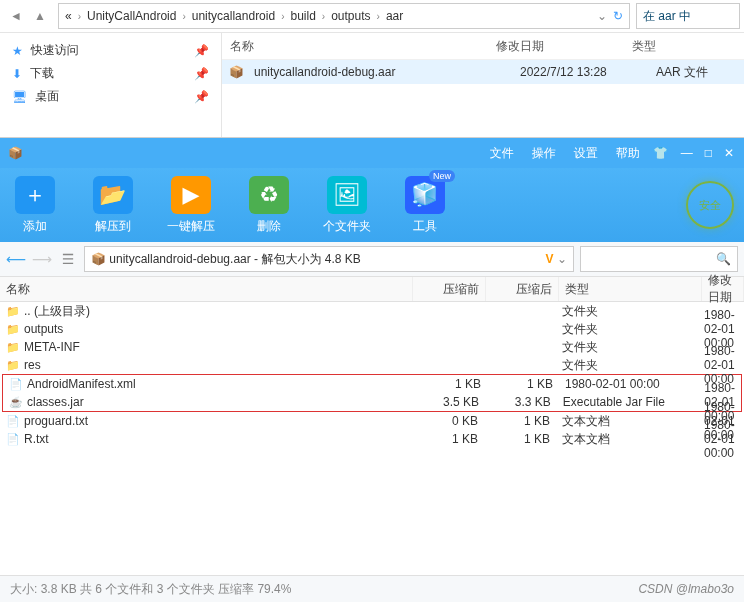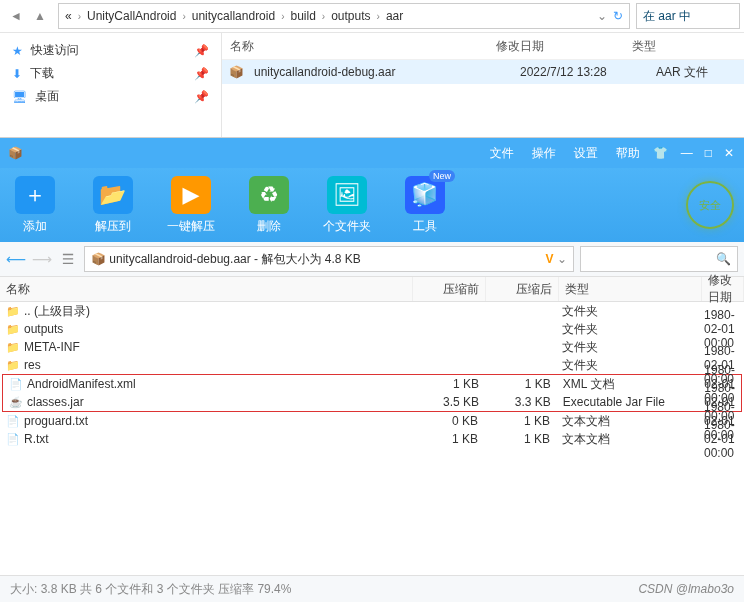--- a/index.html
+++ b/index.html
@@ -225,21 +225,20 @@
         <div class="r-date">1980-02-01 00:00</div>
       </div>
       <div class="redbox">
         <div class="row">
           <div class="r-name">
             <span class="fico file">📄</span>
             <span>AndroidManifest.xml</span>
           </div>
           <div class="r-pre">1 KB</div>
           <div class="r-post">1 KB</div>
-          <div class="r-type">XML 文档</div>
           <div class="r-date">1980-02-01 00:00</div>
         </div>
         <div class="row">
           <div class="r-name">
             <span class="fico">☕</span>
             <span>classes.jar</span>
           </div>
           <div class="r-pre">3.5 KB</div>
           <div class="r-post">3.3 KB</div>
           <div class="r-type">Executable Jar File</div>

